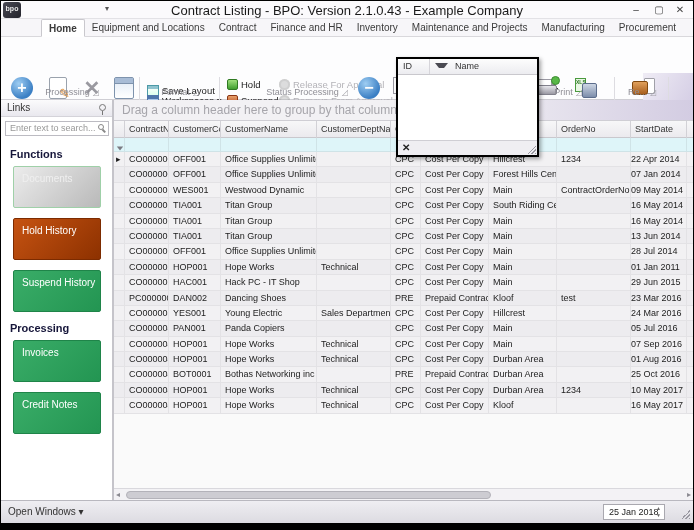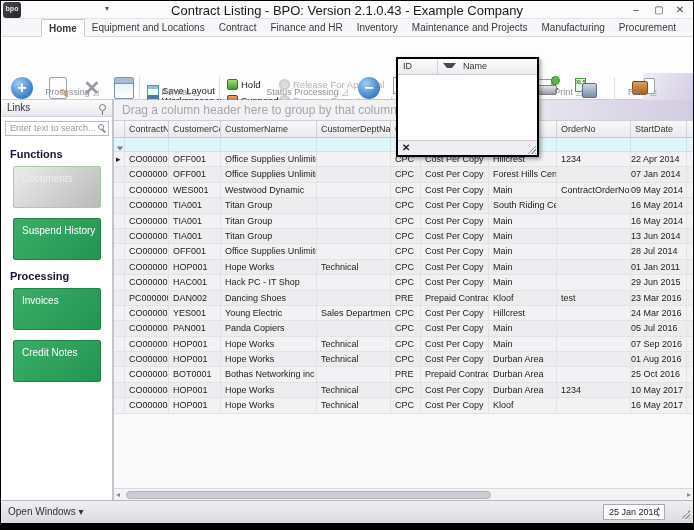--- a/index.html
+++ b/index.html
@@ -244,20 +244,21 @@
     <div class="grp-cap" style="left:521px;width:92px"><span>Print</span><span class="launcher">◿</span></div>
     <div class="grp-cap" style="left:615px;width:52px"><span>Re...</span><span class="launcher">◿</span></div>
   </div>
 
   <div id="sidebar">
     <div id="links-head"><span>Links</span><span class="pin-ic"></span></div>
     <div id="side-search"><span>Enter text to search...</span><span class="search-ic"></span></div>
     <div id="sidebar-sections">
         <div class="side-heading">Functions</div>
         <div class="side-btn sb-silver">Documents</div>
+        <div class="side-btn sb-orange">Hold History</div>
         <div class="side-btn sb-green">Suspend History</div>
         <div class="side-heading">Processing</div>
         <div class="side-btn sb-green">Invoices</div>
         <div class="side-btn sb-green">Credit Notes</div>
       </div>
   </div>
 
   <div id="grid">
     <div id="groupby">Drag a column header here to group by that column</div>
     <div id="grid-header"><span class="hc" style="width: 11px;"></span><span class="hc" style="width: 44px;">ContractNo</span><span class="hc" style="width: 52px;">CustomerCode</span><span class="hc" style="width: 96px;">CustomerName</span><span class="hc" style="width: 74px;">CustomerDeptName</span><span class="hc" style="width: 30px;">Co</span><span class="hc" style="width: 68px;"></span><span class="hc" style="width: 68px;"></span><span class="hc" style="width: 74px;">OrderNo</span><span class="hc" style="width: 56px;">StartDate</span></div>
@@ -283,21 +284,21 @@
       </div>
     <div id="hscroll">
       <span class="harrow" style="left:2px">◂</span>
       <div id="hthumb"></div>
       <span class="harrow" style="right:2px">▸</span>
     </div>
   </div>
 
   <div id="site-popup">
     <div id="popup-head">
-      <span style="width:40px;border-right:1px solid #d6d5da">ID</span><span><span class="tiny-funnel"></span><span>Name</span></span>
+      <span style="width:32px;border-right:1px solid #d6d5da">ID</span><span><span class="tiny-funnel"></span><span>Name</span></span>
     </div>
     <div id="popup-foot">
       <span id="popup-close">✕</span>
       <span class="grip"></span>
     </div>
   </div>
 
   <div id="statusbar">
     <div id="open-windows"><span>Open Windows</span> <span>▾</span></div>
     <div id="date-box"><span>25 Jan 2018</span>

